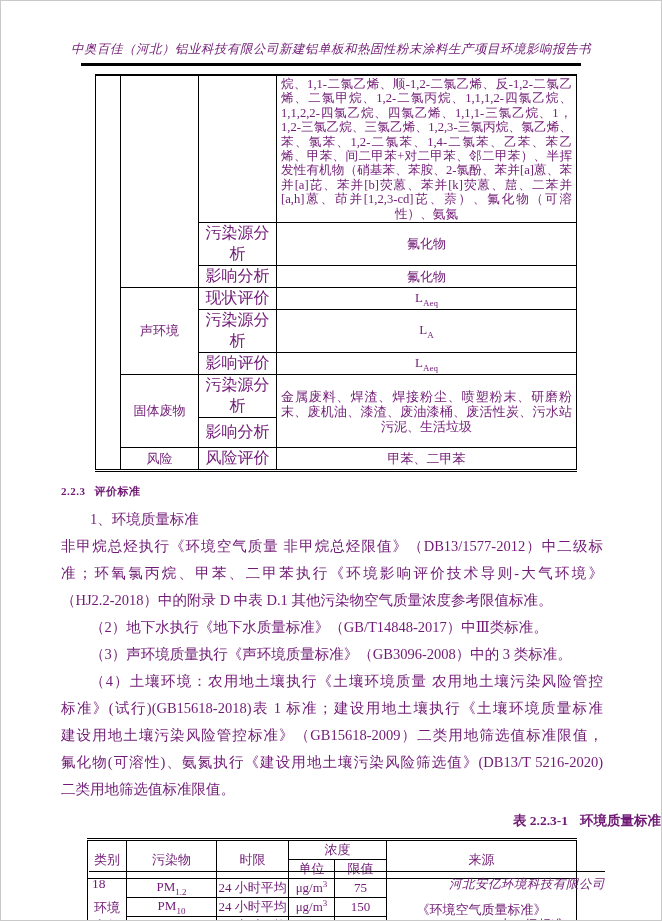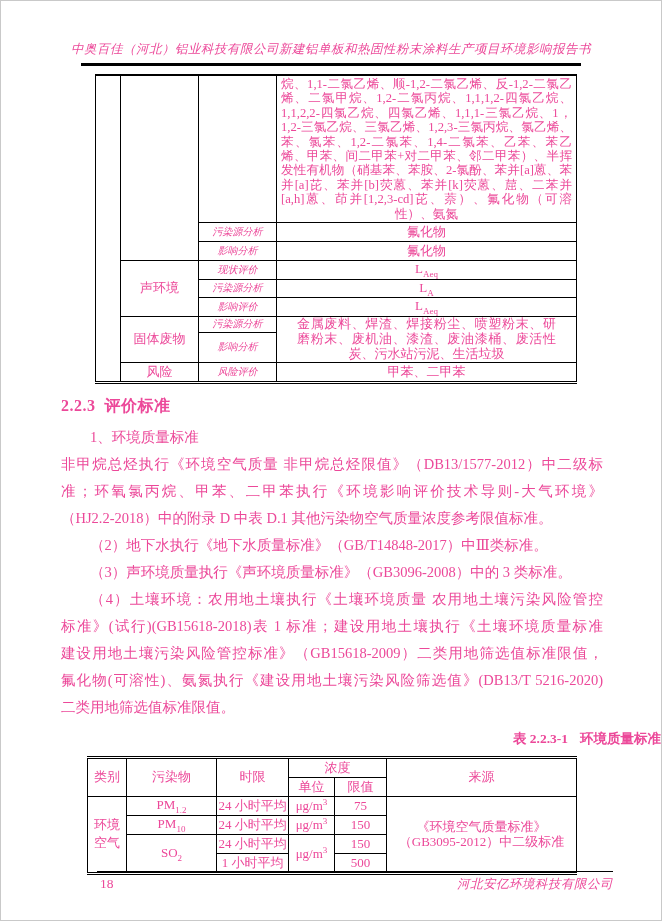--- a/index.html
+++ b/index.html
@@ -4,21 +4,21 @@
 <style>
   * { margin:0; padding:0; box-sizing:border-box; }
   html,body { background:#e9e9e9; }
   .page {
     position:relative;
     width:662px; height:921px;
     margin:0 auto;
     background:#ffffff;
     border:1px solid #c9c9c9;
     font-family:"Liberation Serif","DejaVu Serif",serif;
-    color:#ec4899;
+    color:#701a75;
     overflow:hidden;
   }
   
   .hdr-text {
     margin-top:40px;
     text-align:center;
     font-size:12.5px;
     font-style:italic;
     letter-spacing:.5px;
   }
@@ -38,28 +38,28 @@
     border-bottom:3px double #000;
     font-size:13px;
   }
   .ft td { border:1px solid #000; text-align:center; vertical-align:middle; padding:0 2px; }
   .ft .voc {
     text-align:justify; text-align-last:center;
     font-size:12.6px; line-height:14.4px;
     padding:1px 4px;
     height:143px;
   }
-  .ft .lbl { font-size:10px; height:16px;font-style:italic; }
+  .ft .lbl { font-size:16px; height:16px; }
   .ft .val { font-size:13px; }
-  .ft .waste { font-size:13px; line-height:15px; text-align:justify; text-align-last:center; padding:0 20px;font-family:Liberation Mono, monospace; }
+  .ft .waste { font-size:13px; line-height:15px; text-align:justify; text-align-last:center; padding:0 4px; }
   .ft sub { font-size:9px; }
   
   .sec-h {
     margin:12px 0 7px 60px;
-    font-size:16px; font-weight:bold;
+    font-size:11px; font-weight:bold;
     letter-spacing:.5px;
   }
   .sec-h .num { margin-right:9px; }
   
   .body-text { margin:0 60px; width:542px; }
   .ln { height:27px; line-height:27px; font-size:14.5px; overflow:hidden; }
   .ln.ind { text-indent:2em; }
   .ln.just { text-align:justify; text-align-last:justify; }
   
   .caption {
@@ -78,21 +78,21 @@
     font-size:13px;
   }
   .qt td, .qt th { border:1px solid #000; text-align:center; vertical-align:middle; font-weight:normal; height:15px; padding:0 1px; }
   .qt .hd-bot { border-bottom:1.5px solid #000; }
   .qt sub { font-size:9px; }
   .qt sup { font-size:9px; }
   .qt .src { font-size:13px; line-height:15px; }
   
   .footer {
     position:absolute;
-    left:96px; top:870px;
+    left:88px; top:870px;
     width:516px;
     border-top:1.5px solid #000;
     padding-top:4px;
     display:flex; justify-content:space-between; align-items:flex-start;
   }
   .pg-num { font-size:13.5px; padding-left:3px; }
   .ft-company { font-size:12.5px; font-style:italic; letter-spacing:.5px; }
 </style>
 </head>
 <body>

